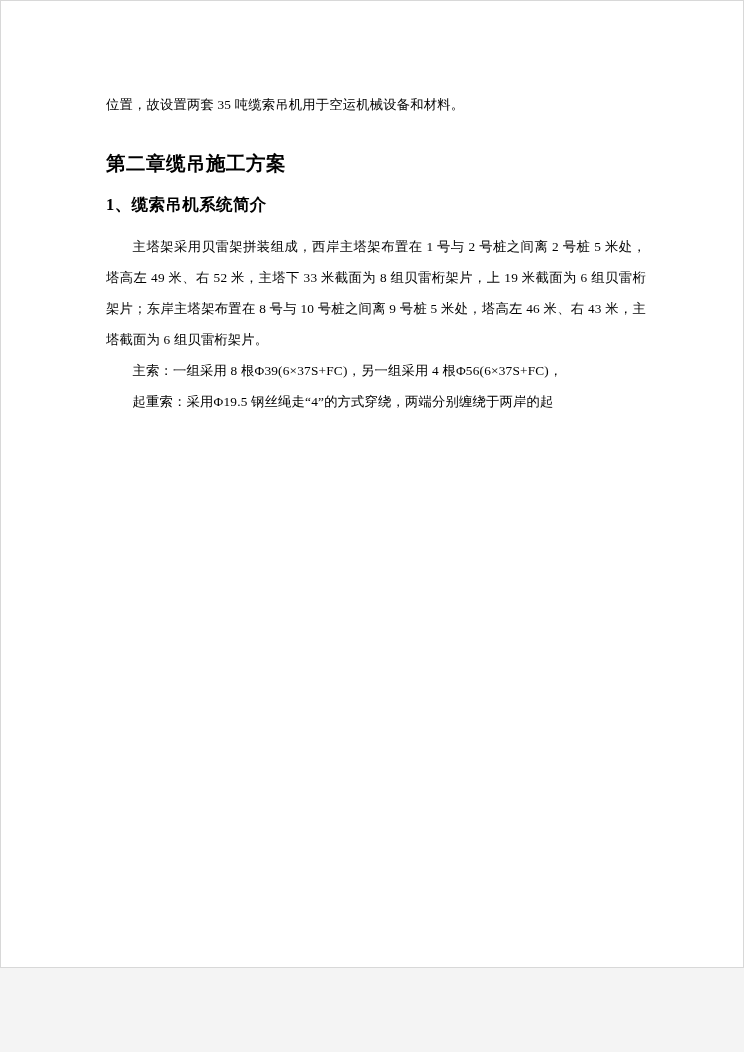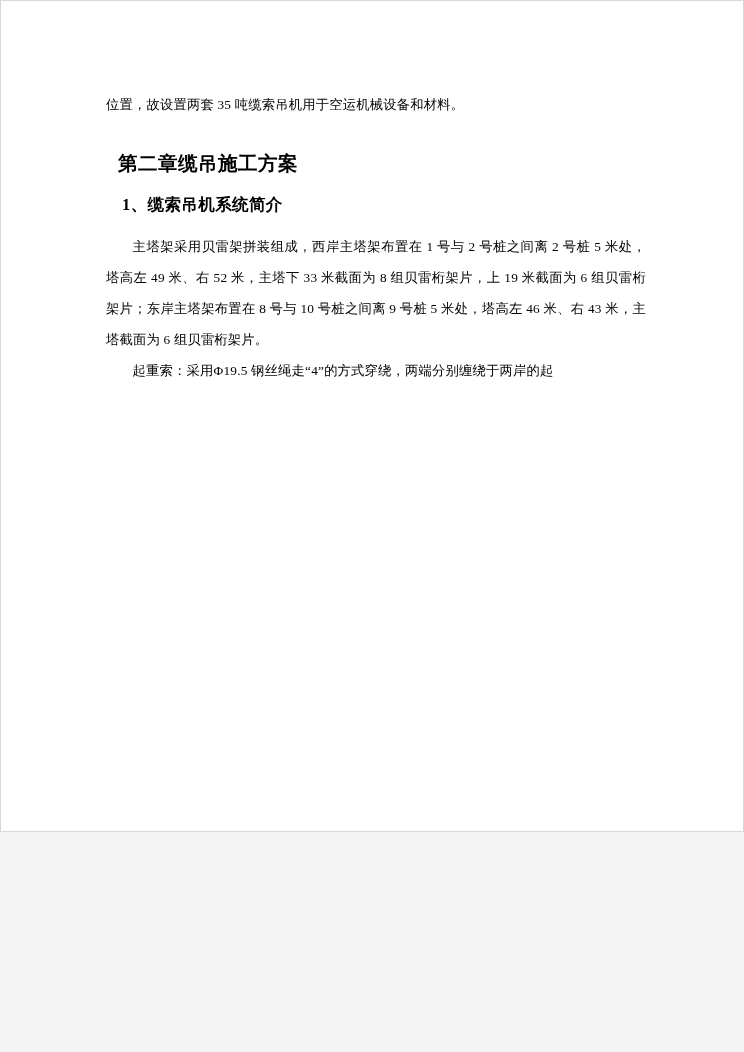--- a/index.html
+++ b/index.html
@@ -2,21 +2,21 @@
 <html><head>
 <meta charset="utf-8">
 <style>
   html, body {
     margin: 0;
     padding: 0;
     background: #f4f4f4;
   }
   .page {
     width: 744px;
-    height: 832px;
+    height: 968px;
     background: #ffffff;
     position: relative;
     box-sizing: border-box;
     border: 1px solid #d8d8d8;
     overflow: hidden;
     font-family: "Liberation Serif", "DejaVu Serif", serif;
   }
   .content {
     position: absolute;
     left: 105px;
@@ -33,29 +33,29 @@
     letter-spacing: 0.2px;
   }
   .para.indent {
     text-indent: 2em;
   }
   .h1 {
     font-size: 19.5px;
     font-weight: bold;
     line-height: 34px;
     color: #000000;
-    margin: 18px 0 6px 12px;
+    margin: 18px 0 6px 0;
     letter-spacing: 0.5px;
   }
   .h2 {
     font-size: 16.5px;
     font-weight: bold;
     line-height: 32px;
     color: #000000;
-    margin: 8px 0 6px 16px;
+    margin: 8px 0 6px 0;
     letter-spacing: 0.4px;
   }
   .gap-sm { height: 9px; }
   .gap-xs { height: 4px; }
 </style>
 </head>
 <body>
 
 <div class="page">
   <div class="content">
@@ -64,16 +64,17 @@
 
     <div class="gap-sm"></div>
 
     <h1 class="h1">第二章缆吊施工方案</h1>
 
     <h2 class="h2">1、缆索吊机系统简介</h2>
 
     <div class="gap-xs"></div>
 
     <p class="para indent">主塔架采用贝雷架拼装组成，西岸主塔架布置在 1 号与 2 号桩之间离 2 号桩 5 米处，塔高左 49 米、右 52 米，主塔下 33 米截面为 8 组贝雷桁架片，上 19 米截面为 6 组贝雷桁架片；东岸主塔架布置在 8 号与 10 号桩之间离 9 号桩 5 米处，塔高左 46 米、右 43 米，主塔截面为 6 组贝雷桁架片。</p>
+    <p class="para indent">主索：一组采用 8 根Φ39(6×37S+FC)，另一组采用 4 根Φ56(6×37S+FC)，</p>
     <p class="para indent">起重索：采用Φ19.5 钢丝绳走“4”的方式穿绕，两端分别缠绕于两岸的起</p>
 
   </div>
 </div>
 
 </body></html>

